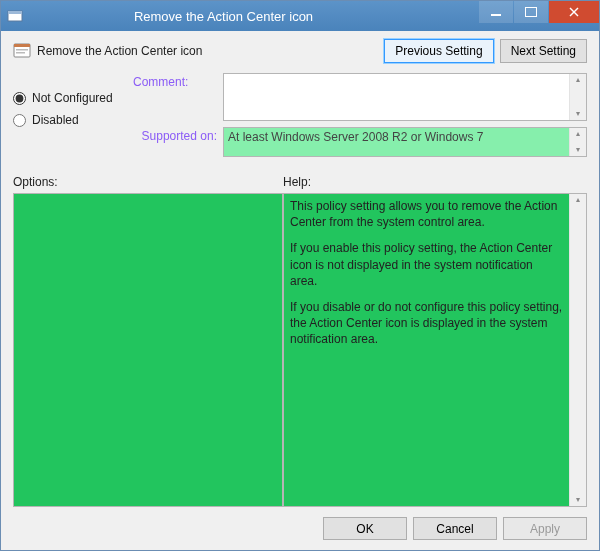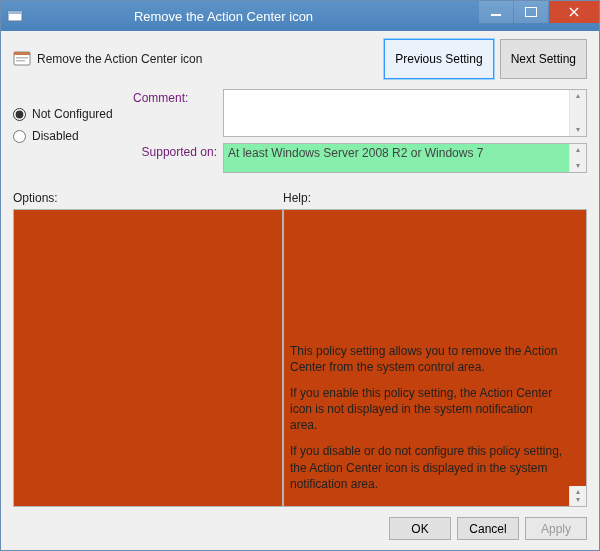--- a/index.html
+++ b/index.html
@@ -56,21 +56,21 @@
     display:flex;
     align-items:center;
     margin-bottom:10px;
   }
   .header-row .page-icon {
     width:18px; height:18px;
     margin-right:6px;
   }
   .header-row .page-title { flex:1; color:#222; font-size:12px;}
   .nav-btn {
-    height:40px;
+    height:24px;
     padding: 0 10px;
     border:1px solid #adadad;
     background:#e1e1e1;
     margin-left:6px;
     font-size:12px;
     font-family:inherit;
   }
   .nav-btn.focused {
     border:1px solid #3399ff;
     outline:1px solid #99d1ff;
@@ -81,21 +81,21 @@
     align-items:flex-start;
     margin-bottom:6px;
   }
   .radios { width:120px; padding-top:2px;margin-top:16px;}
   .radio-line { display:flex; align-items:center; margin-bottom:8px; }
   .radio-line input { margin:0 6px 0 0; accent-color:#333;}
   .radio-line label { color:#222; }
   .radio-line.enabled label { color:#1a6fb5; }
   .field-col { flex:1; }
   .field-row { display:flex; margin-bottom:6px;}
-  .field-label { width:90px; text-align:left; color:#701a75; padding-top:2px;}
+  .field-label { width:90px; text-align:left; color:#8b5cf6; padding-top:2px;}
   .field-label.right { text-align:right; padding-right:6px;}
   .textarea-wrap {
     flex:1;
     position:relative;
     border:1px solid #b5b5b5;
     background:#fff;
     display:flex;
   }
   .textarea-wrap.ro { background:#86efac; }
   .textarea-inner { flex:1; padding:2px 4px; min-height:46px; font-size:12px; color:#444;}
@@ -107,36 +107,35 @@
     flex:1;
     margin-top:6px;
     min-height:0;
   }
   .panel-col { display:flex; flex-direction:column; min-height:0;}
   .panel-col.left { width:270px; }
   .panel-col.right { flex:1; }
   .panel-label { margin-bottom:4px; color:#222; }
   .panel-box {
     border:1px solid #b5b5b5;
-    background:#c2410c;
+    background:#22c55e;
     flex:1;
     display:flex;
     min-height:0;
-    align-items:flex-end;
   }
   .panel-content { flex:1; padding:4px 6px; font-size:12px; color:#222; overflow:hidden;}
   .panel-content p { margin:0 0 10px 0; line-height:1.35;}
   .footer {
     display:flex;
     justify-content:flex-end;
     gap:6px;
     margin-top:10px;
   }
   .dlg-btn {
-    width:62px; height:23px;
+    width:84px; height:23px;
     border:1px solid #adadad;
     background:#e1e1e1;
     font-size:12px;
     font-family:inherit;
   }
   .dlg-btn.disabled { color:#9a9a9a; background:#e8e8e8;text-align:center;}
 </style>
 </head>
 <body>
 

